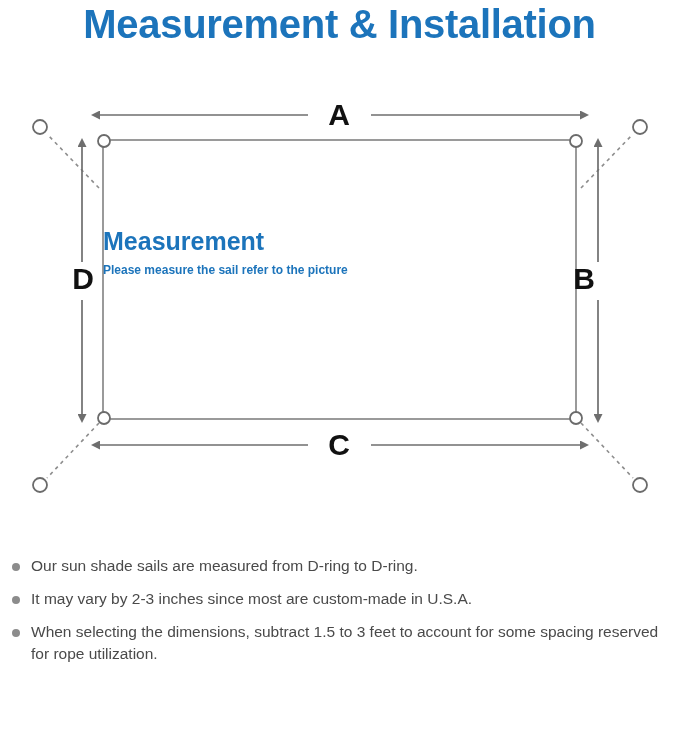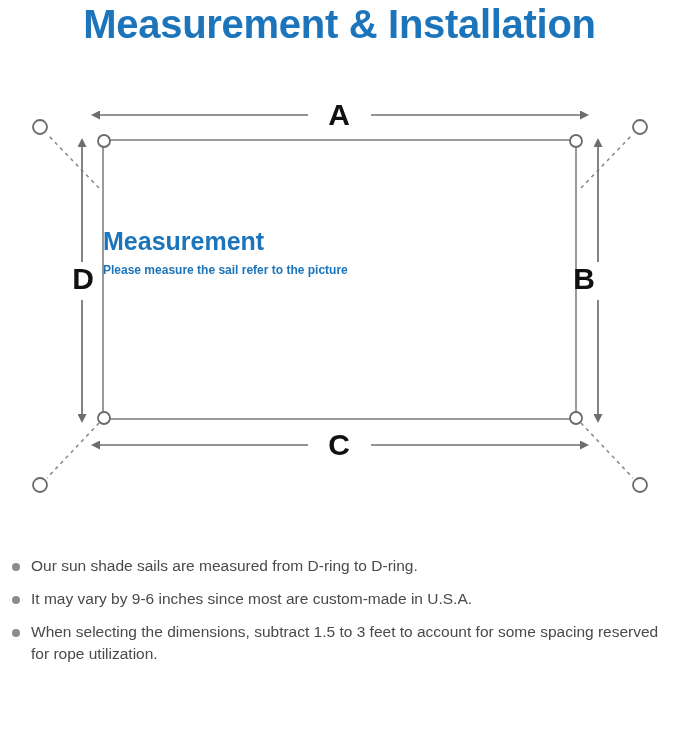--- a/index.html
+++ b/index.html
@@ -190,21 +190,21 @@
     <div class="dim-letter dim-D">D</div>
   </div>
 
   <div class="bullets">
     <div class="bullet-row">
       <span class="bullet-dot"></span>
       <span>Our sun shade sails are measured from D-ring to D-ring.</span>
     </div>
     <div class="bullet-row">
       <span class="bullet-dot"></span>
-      <span>It may vary by 9-6 inches since most are custom-made in U.S.A.</span>
+      <span>It may vary by 2-3 inches since most are custom-made in U.S.A.</span>
     </div>
     <div class="bullet-row">
       <span class="bullet-dot"></span>
       <span>When selecting the dimensions, subtract 1.5 to 3 feet to account for some spacing reserved for rope utilization.</span>
     </div>
   </div>
 
 </div>
 
 </body></html>

